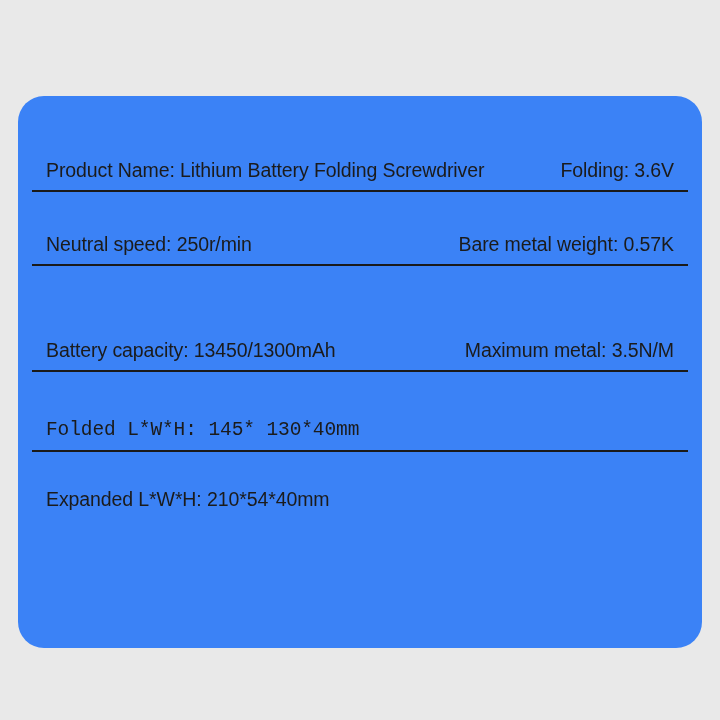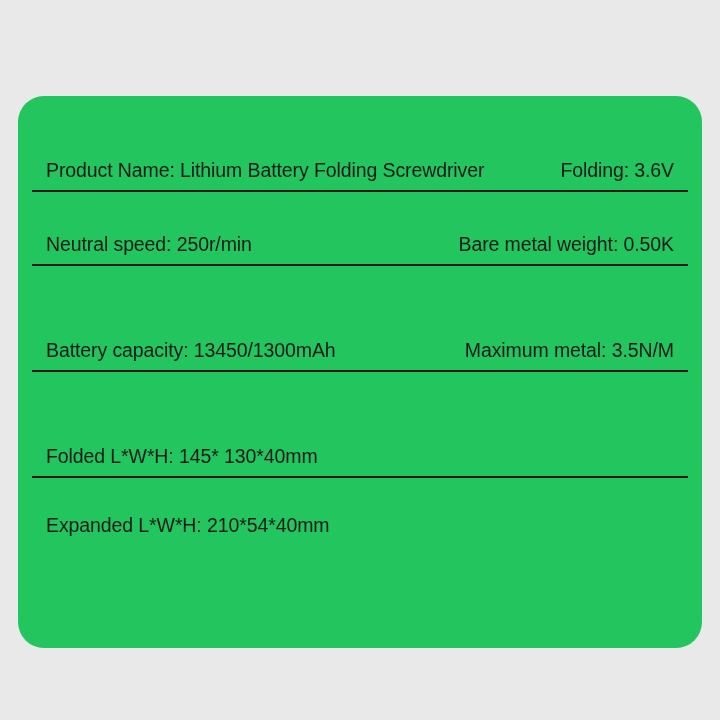--- a/index.html
+++ b/index.html
@@ -19,40 +19,40 @@
     height: 720px;
     background: #e9e9e9;
     box-sizing: border-box;
   }
   .spec-card {
     position: absolute;
     left: 18px;
     top: 96px;
     width: 684px;
     height: 552px;
-    background: #22c55e;
+    background: #3b82f6;
     border-radius: 26px;
     box-sizing: border-box;
     padding: 0 14px;
     display: flex;
     flex-direction: column;
     justify-content: flex-start;
   }
   .spec-row {
     position: relative;
     display: flex;
     align-items: flex-end;
     justify-content: space-between;
     box-sizing: border-box;
     padding: 0 14px 10px 14px;
   }
   .spec-row.r0 { height: 96px; }
   .spec-row.r1 { height: 74px; }
   .spec-row.r2 { height: 106px; }
-  .spec-row.r3 { height: 106px; }
+  .spec-row.r3 { height: 80px; font-family: Liberation Mono, monospace; }
   .spec-row.r4 { height: 106px; align-items: center; }
   .spec-row .divider {
     position: absolute;
     left: 0;
     right: 0;
     bottom: 0;
     height: 2px;
     background: #1a1a1a;
   }
   .cell {
@@ -84,21 +84,21 @@
   <div class="spec-card">
 
     <div class="spec-row r0">
       <span class="cell left">Product Name: Lithium Battery Folding Screwdriver</span>
       <span class="cell right">Folding: 3.6V</span>
       <span class="divider"></span>
     </div>
 
     <div class="spec-row r1">
       <span class="cell left">Neutral speed: 250r/min</span>
-      <span class="cell right">Bare metal weight: 0.50K</span>
+      <span class="cell right">Bare metal weight: 0.57K</span>
       <span class="divider"></span>
     </div>
 
     <div class="spec-row r2">
       <span class="cell left">Battery capacity: 13450/1300mAh</span>
       <span class="cell right">Maximum metal: 3.5N/M</span>
       <span class="divider"></span>
     </div>
 
     <div class="spec-row r3">

